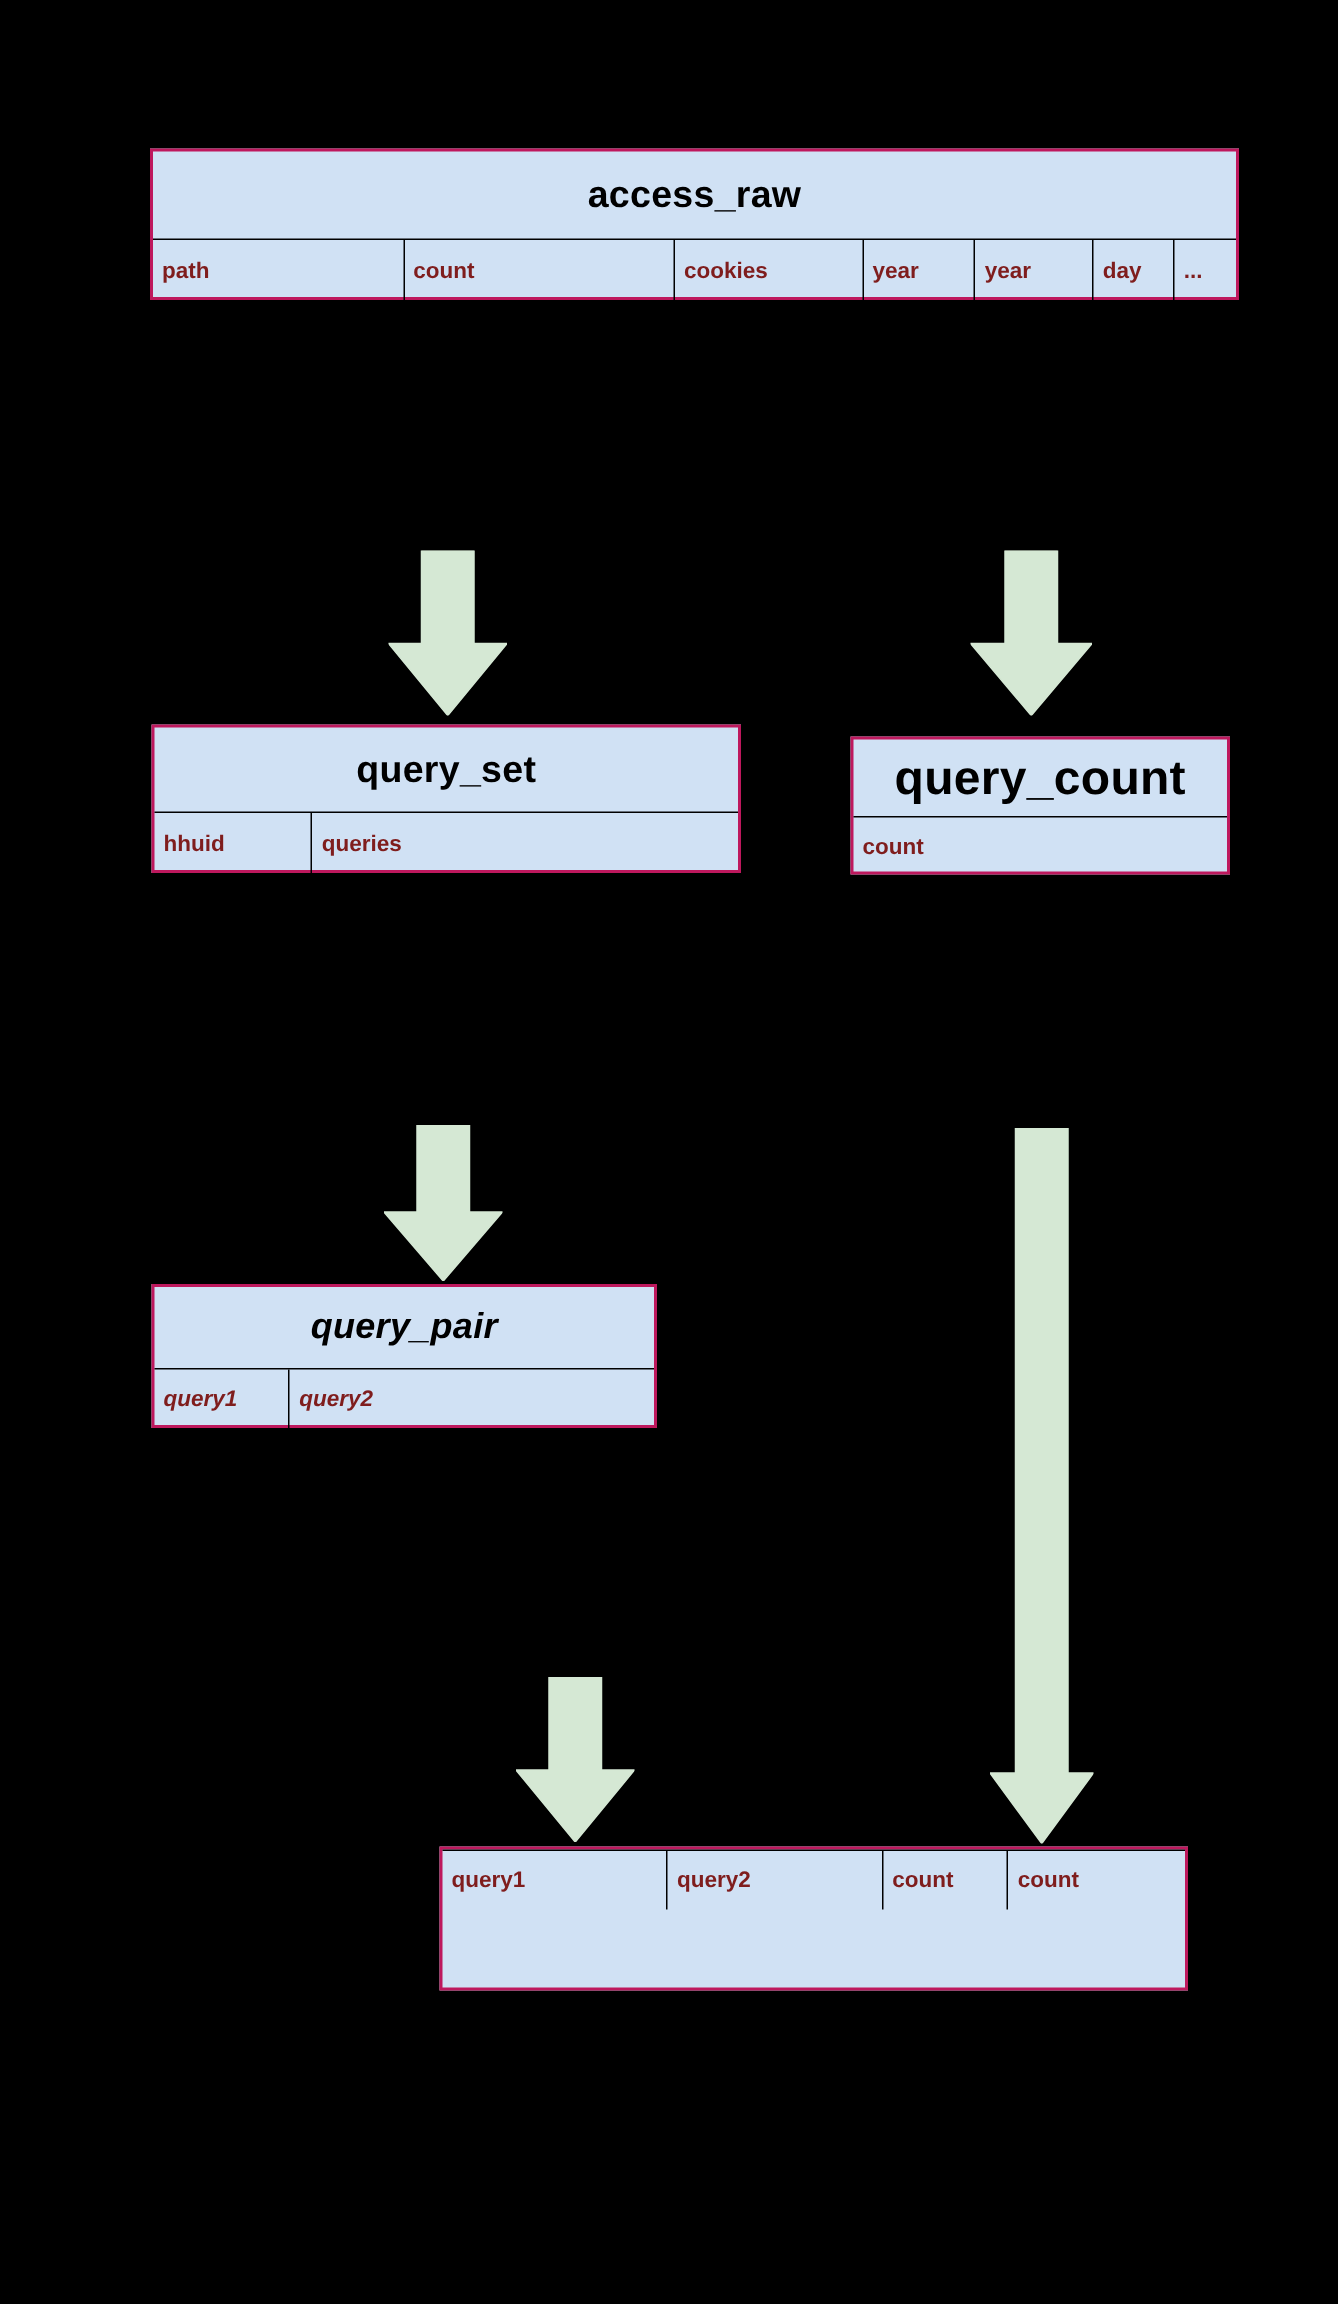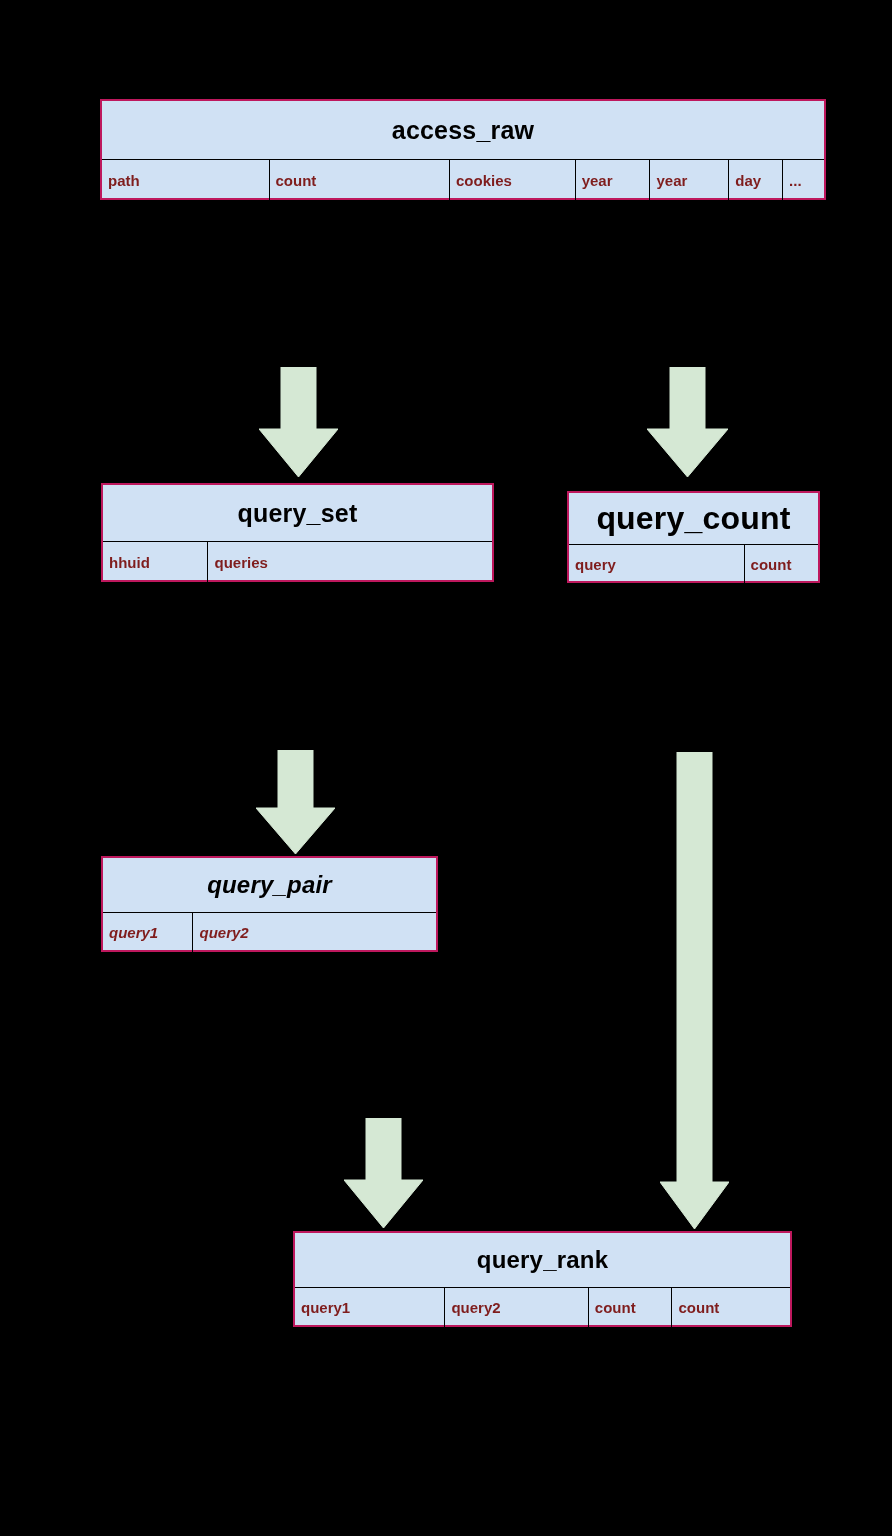--- a/index.html
+++ b/index.html
@@ -140,21 +140,20 @@
     <div class="entity-title">query_set</div>
     <div class="entity-cols">
       <div class="entity-col" style="width:106px">hhuid</div>
       <div class="entity-col" style="width:285px">queries</div>
     </div>
   </div>
 
   <div class="entity" id="entity-query-count">
     <div class="entity-title">query_count</div>
     <div class="entity-cols">
-      <div class="entity-col" style="width:177px">query</div>
       <div class="entity-col" style="width:74px">count</div>
     </div>
   </div>
 
   <div class="arrow" id="arrow-set-to-pair">
     <svg viewBox="0 0 79 104" preserveAspectRatio="none" aria-hidden="true">
       <polygon points="22,0 57,0 57,58 79,58 39.5,104 0,58 22,58" fill="#d5e8d4" stroke="#d5e8d4" stroke-width="1"></polygon>
     </svg>
   </div>
 
@@ -172,21 +171,20 @@
     </div>
   </div>
 
   <div class="arrow" id="arrow-pair-to-rank">
     <svg viewBox="0 0 79 110" preserveAspectRatio="none" aria-hidden="true">
       <polygon points="22,0 57,0 57,62 79,62 39.5,110 0,62 22,62" fill="#d5e8d4" stroke="#d5e8d4" stroke-width="1"></polygon>
     </svg>
   </div>
 
   <div class="entity" id="entity-query-rank">
-    <div class="entity-title">query_rank</div>
     <div class="entity-cols">
       <div class="entity-col" style="width:151px">query1</div>
       <div class="entity-col" style="width:144px">query2</div>
       <div class="entity-col" style="width:84px">count</div>
       <div class="entity-col" style="width:118px">count</div>
     </div>
   </div>
 
 </div>
 

